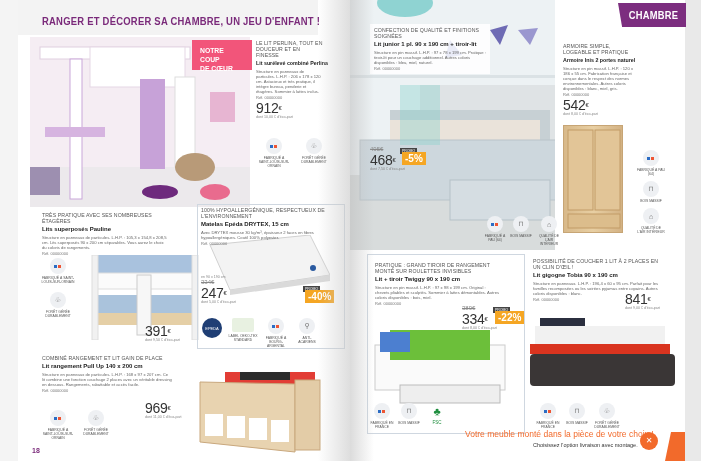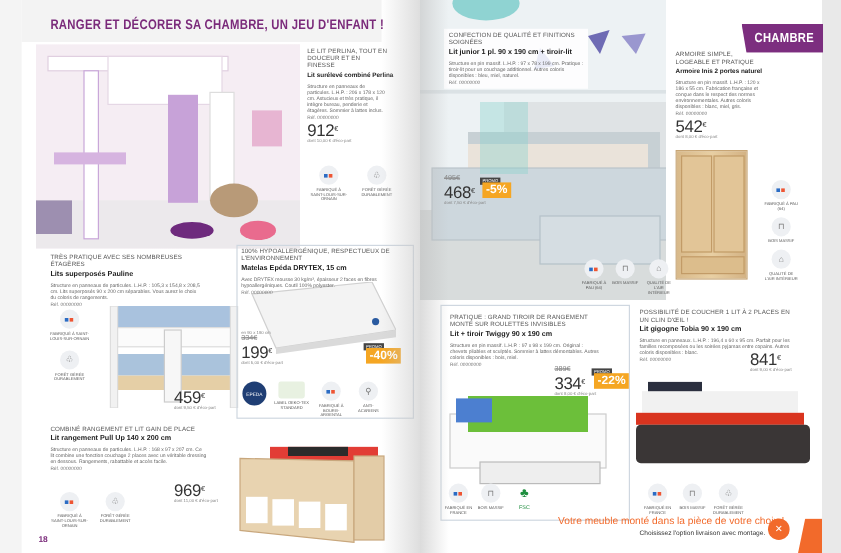--- a/index.html
+++ b/index.html
@@ -4,21 +4,21 @@
   <style>
     * { box-sizing: border-box; margin: 0; padding: 0; }
     body { width: 701px; height: 461px; background: #f4f4f4; font-family: "Liberation Sans", sans-serif; position: relative; overflow: hidden; }
     .spread { position: absolute; left: 0; top: 0; width: 701px; height: 461px; }
     .page-left { position: absolute; left: 18px; top: 0; width: 332px; height: 461px; background: #fff; }
     .page-left-shade { position: absolute; left: 318px; top: 0; width: 32px; height: 461px; background: linear-gradient(to right, rgba(255,255,255,0), rgba(200,200,200,0.6)); }
     .page-right { position: absolute; left: 350px; top: 0; width: 335px; height: 461px; background: #fff; }
     .page-right-shade { position: absolute; left: 350px; top: 0; width: 24px; height: 461px; background: linear-gradient(to right, rgba(190,190,190,0.55), rgba(255,255,255,0)); z-index: 5; pointer-events:none;}
     .page-header-band { position: absolute; left: 18px; top: 0; width: 300px; height: 35px; background: #f3f3f3; }
     .page-title { position: absolute; left: 42px; top: 15px; font-family: "Liberation Sans", sans-serif; font-weight: bold; font-size: 11.5px; color: #7a2a7a; letter-spacing: 0.3px; transform: scaleX(0.82); transform-origin: left; white-space: nowrap; }
-    .tab-chambre { position: absolute; left: 618px; top: 20px; width: 68px; height: 24px; background: #7c2e7f; clip-path: polygon(0 0,100% 0,100% 100%,6% 100%); color: #fff; font-weight: bold; font-size: 11px; text-align: right; padding: 6px 8px 0 0; letter-spacing: 0.3px; }
+    .tab-chambre { position: absolute; left: 618px; top: 3px; width: 68px; height: 24px; background: #7c2e7f; clip-path: polygon(0 0,100% 0,100% 100%,6% 100%); color: #fff; font-weight: bold; font-size: 11px; text-align: right; padding: 6px 8px 0 0; letter-spacing: 0.3px; }
     .tab-chambre span { display:inline-block; transform: scaleX(0.85); transform-origin:right; }
 
     
     .photo { position: absolute; overflow: hidden; }
     .ph-loft { left: 30px; top: 37px; width: 220px; height: 170px; background: linear-gradient(160deg,#f7eef5 0%,#ece3ea 60%,#e4dde2 100%); }
     .ph-room { left: 350px; top: 0; width: 205px; height: 250px; background: linear-gradient(180deg,#eef3f5 0%,#e9eef0 55%,#dfe4e5 100%); }
     .ph-wardrobe { left: 563px; top: 125px; width: 60px; height: 108px; background: linear-gradient(90deg,#d8b98a,#e8cfa3 50%,#d3b284); border: 1px solid #c7a575; }
     .ph-bunk { left: 82px; top: 255px; width: 120px; height: 85px; }
     .ph-mattress { left: 200px; top: 235px; width: 130px; height: 60px; }
     .ph-cabin { left: 195px; top: 372px; width: 130px; height: 82px; }
@@ -77,20 +77,24 @@
       <rect x="40" y="22" width="12" height="140" fill="#fff" stroke="#c9a7d9"></rect>
       <rect x="15" y="90" width="60" height="10" fill="#d6b4e0"></rect>
       <rect x="145" y="40" width="20" height="90" fill="#fff" stroke="#ddd"></rect>
       <rect x="180" y="55" width="25" height="30" fill="#e7b5d2"></rect>
       <ellipse cx="165" cy="130" rx="20" ry="14" fill="#b89a78"></ellipse>
       <ellipse cx="130" cy="155" rx="18" ry="7" fill="#6e2a7d"></ellipse>
       <ellipse cx="185" cy="155" rx="15" ry="8" fill="#e96b8e"></ellipse>
       <rect x="0" y="130" width="30" height="28" fill="#9d8fb0"></rect>
     </svg>
   </div>
+  <div class="heart-badge">
+    <span>NOTRE COUP</span>
+    <span>DE CŒUR</span>
+  </div>
 
   <div class="photo ph-room">
     <svg width="205" height="250" viewBox="0 0 205 250">
       <rect width="205" height="250" fill="#edf2f4"></rect>
       <rect x="0" y="75" width="205" height="3" fill="#dbe2e5"></rect>
       <ellipse cx="55" cy="3" rx="28" ry="14" fill="#8fd3d2"></ellipse>
       <polygon points="140,30 158,25 150,45" fill="#6e6bb4"></polygon>
       <polygon points="168,30 188,28 180,45" fill="#9a97cf"></polygon>
       <polygon points="100,40 112,55 95,58" fill="#6f79c7"></polygon>
       <rect x="70" y="85" width="135" height="90" fill="#dfe3e5"></rect>
@@ -249,35 +253,35 @@
           <span class="flag r"></span>
         </div>
         <div class="icon-label">FABRIQUÉ À SAINT-LOUIS-SUR-ORNAIN</div>
       </div>
     <div class="icon-item" style="width:36px">
         <div class="icon-circle">♧</div>
         <div class="icon-label">FORÊT GÉRÉE DURABLEMENT</div>
       </div>
   </div>
   <div class="block" style="left:145px;top:323px;">
-    <div class="price"><span>459</span><sup>€</sup></div>
+    <div class="price"><span>391</span><sup>€</sup></div>
     <div class="eco">dont 9,50 € d'éco-part</div>
   </div>
 
   <div class="card-border" style="left:197px;top:204px;width:148px;height:145px;"></div>
   <div class="block" style="left:201px;top:207px;width:140px;">
     <div class="blk-kicker">100% HYPOALLERGÉNIQUE, RESPECTUEUX DE L'ENVIRONNEMENT</div>
     <div class="blk-name">Matelas Epéda DRYTEX, 15 cm</div>
     <div class="blk-desc">Avec DRYTEX mousse 30 kg/m³, épaisseur 2 faces en fibres hypoallergéniques. Coutil 100% polyester.</div>
     <div class="blk-ref">Réf. 00000000</div>
   </div>
   <div class="block" style="left:201px;top:275px;">
     <div class="eco">en 90 x 190 cm</div>
     <div class="old-price">334€</div>
-    <div class="price"><span>199</span><sup>€</sup></div>
+    <div class="price"><span>247</span><sup>€</sup></div>
     <div class="eco">dont 5,00 € d'éco-part</div>
   </div>
   <div class="promo-flag" style="left:303px;top:286px;">PROMO</div>
   <div class="discount" style="left:305px;top:290px;">-40%</div>
   <div class="icons-row" style="left:200px;top:318px;gap:4px;">
     <div class="icon-item" style="width:24px">
         <div class="icon-circle" style="width:20px;height:20px;background:#1f3e74;color:#fff;font-size:4px;">EPEDA</div>
       </div>
     <div class="icon-item" style="width:30px">
         <div class="icon-circle" style="border-radius:2px;width:22px;height:14px;background:#e8f1e1;"></div>

